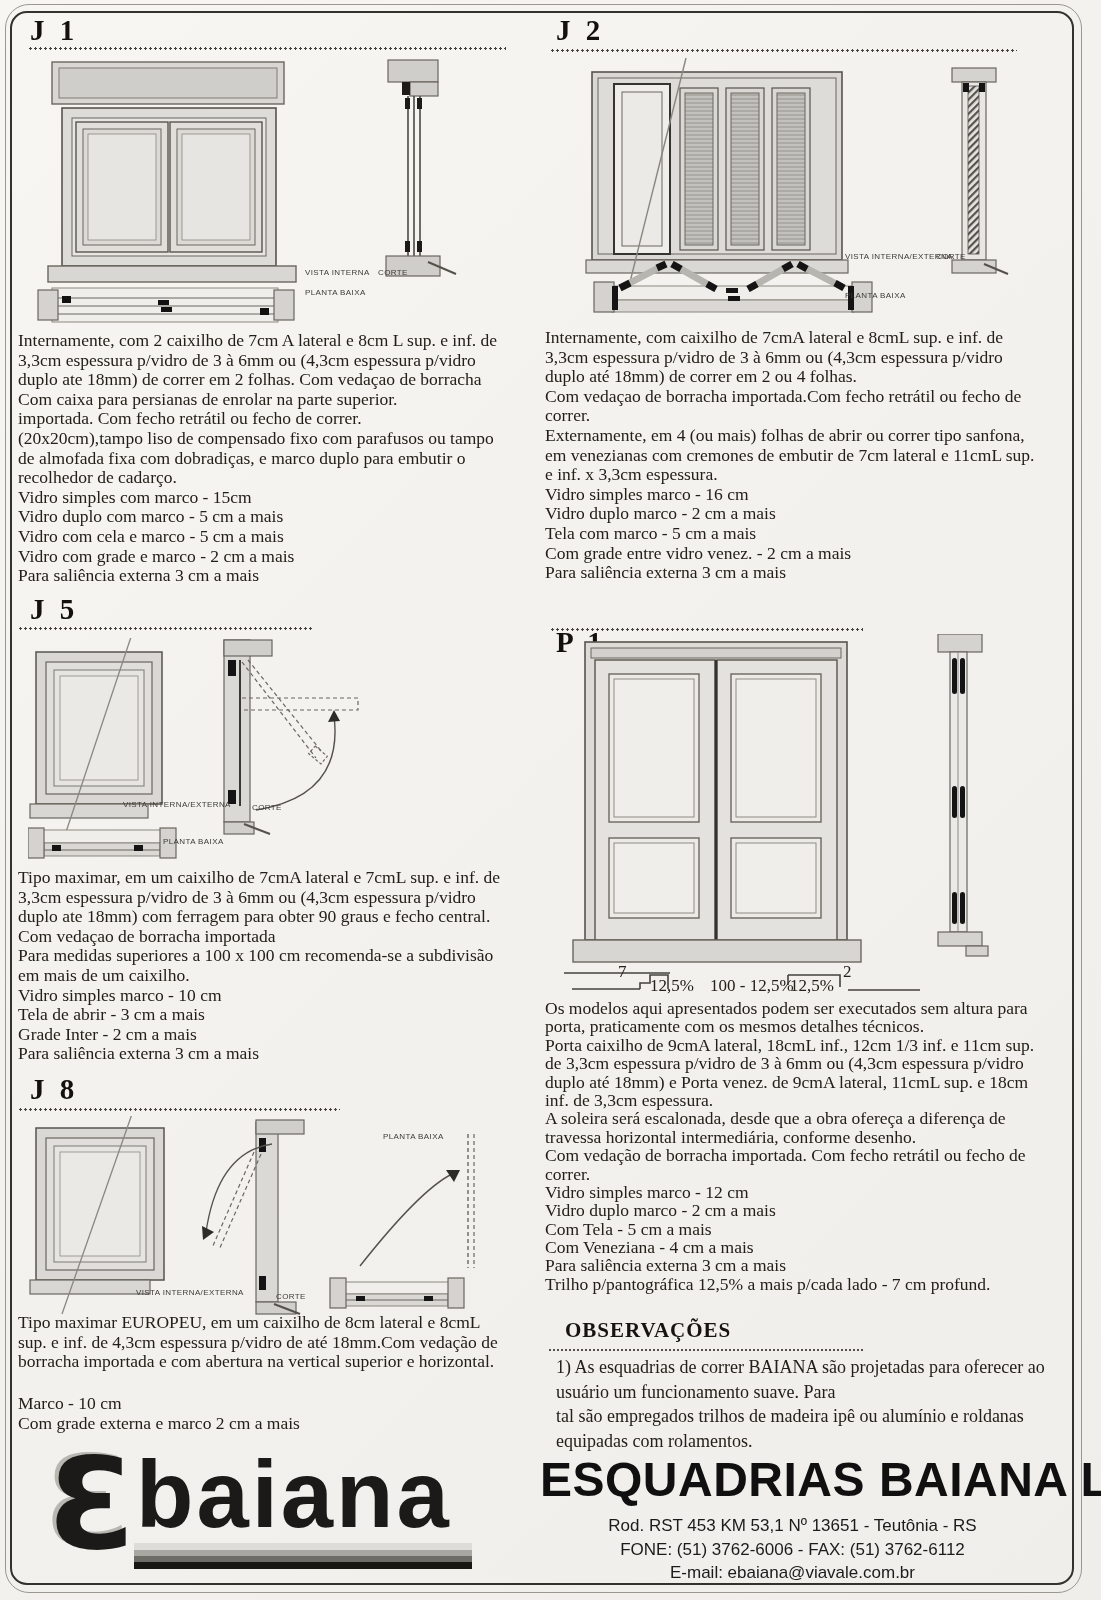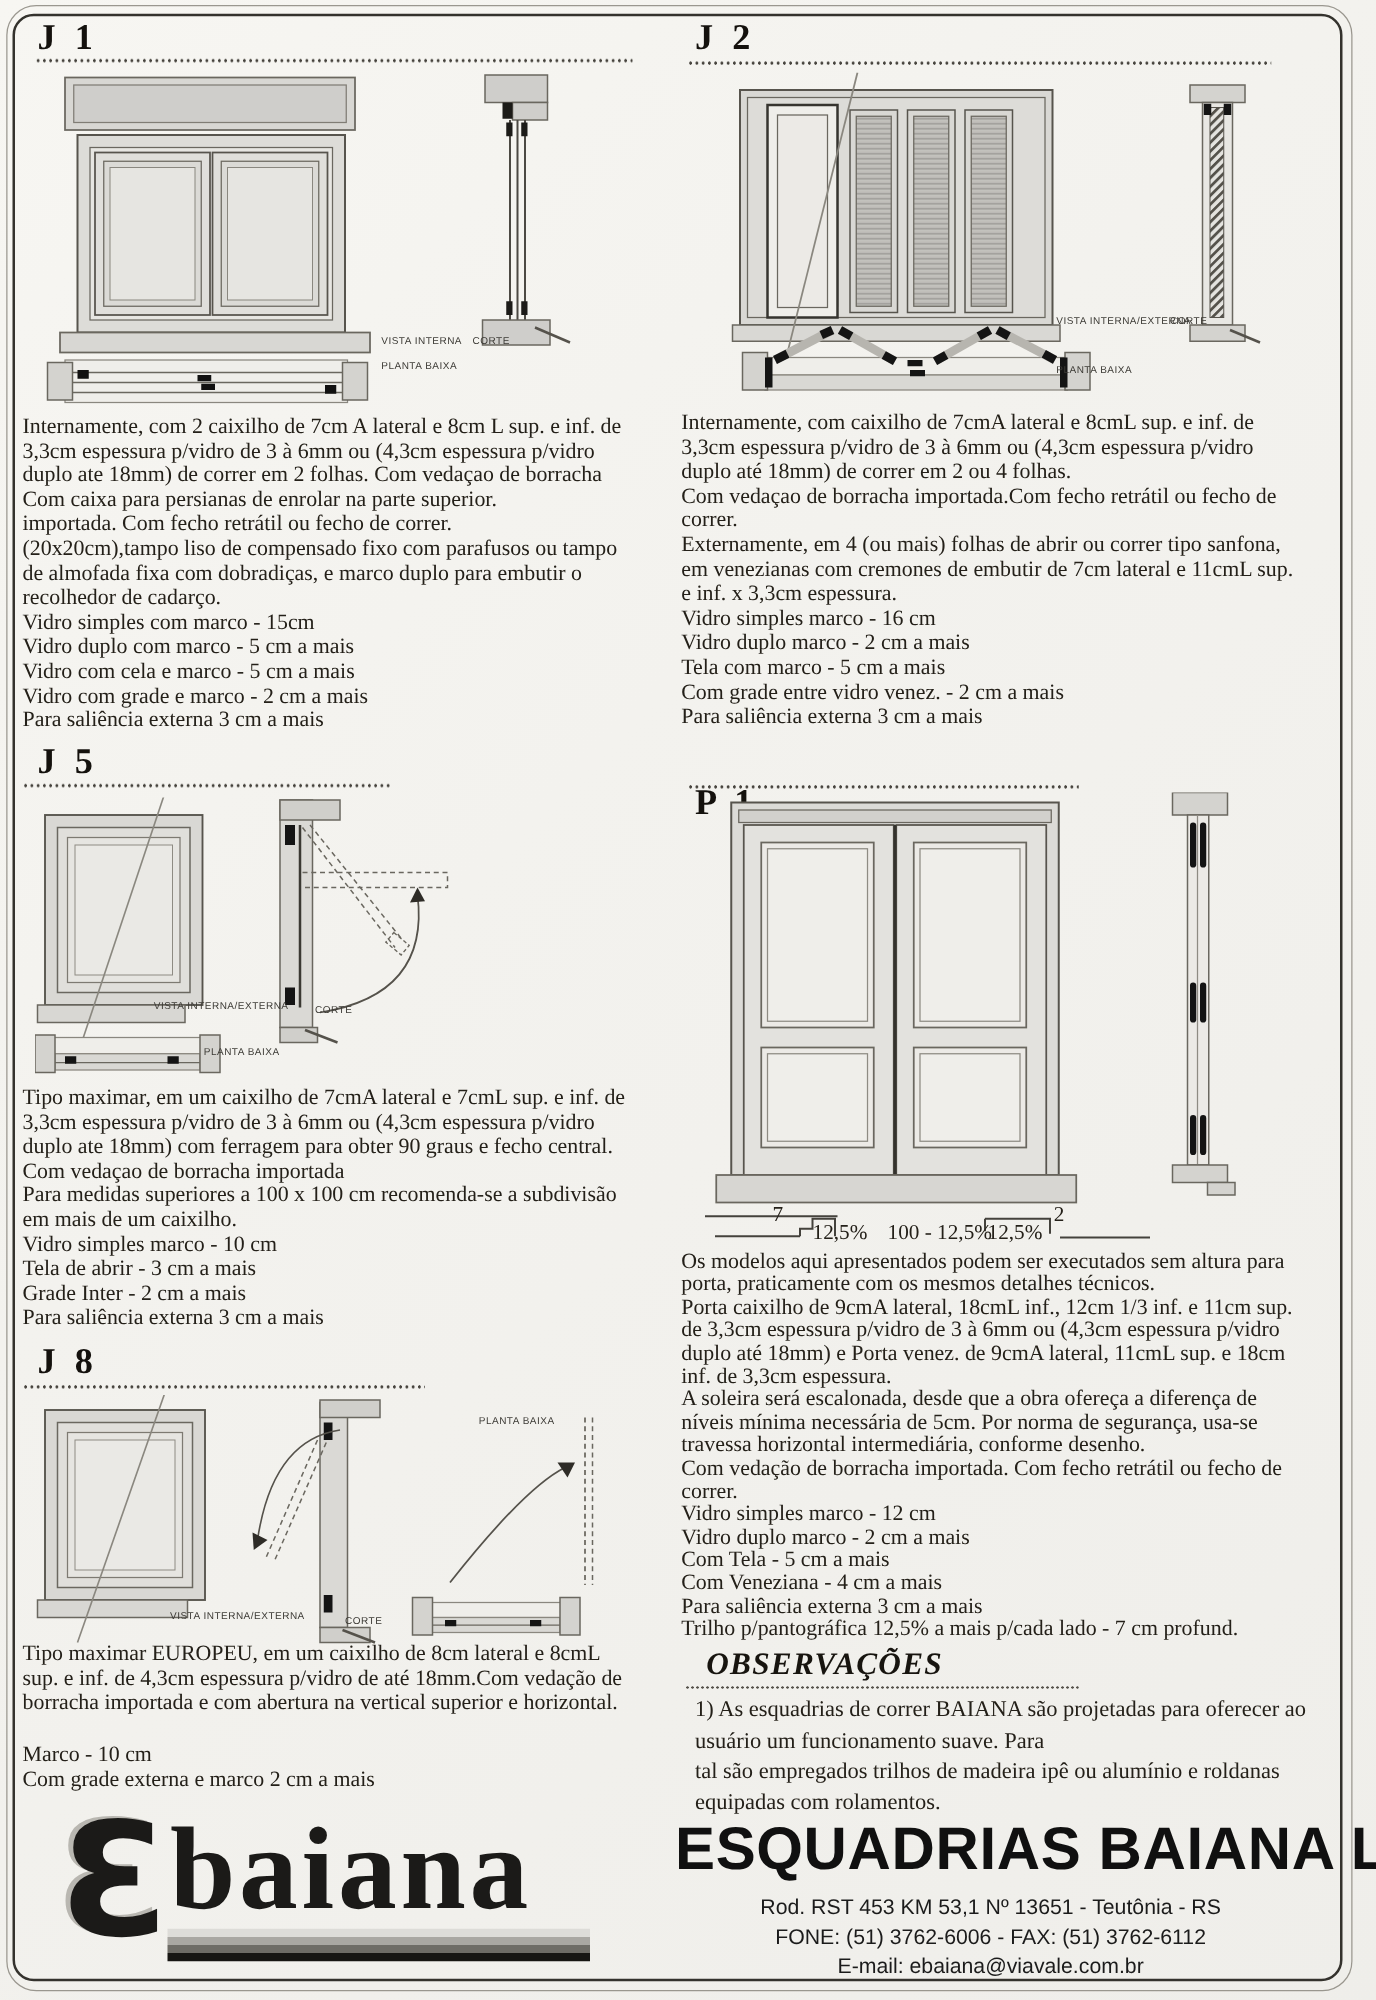--- a/index.html
+++ b/index.html
@@ -16,30 +16,30 @@
   .dotted{height:3px;background-image:radial-gradient(circle,#45423c 1.1px,transparent 1.4px);
         background-size:5px 3px;background-repeat:repeat-x;}
   .dotted-fine{height:2px;background-image:radial-gradient(circle,#55524b 0.9px,transparent 1.1px);
         background-size:4px 2px;background-repeat:repeat-x;}
   .textblock{font-size:17.5px;color:#242019;}
   .tline{white-space:nowrap;line-height:19.6px;height:19.6px;}
   .p1block .tline{line-height:18.4px;height:18.4px;}
   .dlabel{font-family:"Liberation Sans",sans-serif;font-size:8px;color:#3d3b36;
         letter-spacing:0.4px;white-space:nowrap;}
   .dim-num{font-size:17px;color:#242019;white-space:nowrap;}
-  .obs-title{font-weight:bold;font-style:italic;font-size:25px;color:#17140f;letter-spacing:1px;}
+  .obs-title{font-weight:bold;font-size:21px;color:#17140f;letter-spacing:1px;}
   .obs-line{font-size:18px;line-height:24.5px;height:24.5px;white-space:nowrap;color:#242019;}
   .medida-line{white-space:nowrap;font-size:17.5px;color:#242019;}
   .u{border-bottom:1.8px solid #26231d;padding:0 12px;}
   .company{left:540px;width:505px;text-align:center;font-family:"Liberation Sans",sans-serif;}
   .company-name{font-weight:bold;font-size:48px;color:#101010;letter-spacing:0.5px;white-space:nowrap;}
   .company-line{font-size:17px;color:#1b1b1b;white-space:nowrap;}
   .logo-e{font-family:"DejaVu Sans",sans-serif;font-weight:bold;font-size:126px;line-height:1;
         color:#1b1a18;text-shadow:-4px -2px 0 #b9b7b1;}
-  .logo-text{font-family:Liberation Serif, serif;font-weight:bold;font-size:94px;line-height:1;
+  .logo-text{font-family:Liberation Sans, sans-serif;font-weight:bold;font-size:94px;line-height:1;
         color:#1b1a18;letter-spacing:3px;}
   .logo-stripes{background:linear-gradient(#dddcd8 0 25%,#a9a7a2 25% 50%,#6e6c66 50% 75%,#171613 75% 100%);}
   svg{display:block;}
 </style>
 </head>
 <body>
 
 <div id="page">
   <div class="frame-outer"></div>
   <div class="frame-inner"></div>
@@ -346,21 +346,20 @@
   <span class="abs dim-num" style="left:843px;top:962px;">2</span>
 
   <div class="abs textblock p1block" style="left:545px;top:999px;width:515px;">
       <div class="tline">Os modelos aqui apresentados podem ser executados sem altura para</div>
       <div class="tline">porta, praticamente  com  os mesmos detalhes técnicos.</div>
       <div class="tline">Porta caixilho de 9cmA lateral, 18cmL inf., 12cm 1/3 inf. e 11cm sup.</div>
       <div class="tline">de 3,3cm espessura p/vidro de 3 à 6mm ou (4,3cm espessura p/vidro</div>
       <div class="tline">duplo até 18mm) e Porta venez. de 9cmA lateral, 11cmL sup. e 18cm</div>
       <div class="tline">inf. de 3,3cm espessura.</div>
       <div class="tline">A soleira será escalonada, desde que a obra ofereça a diferença de</div>
-      <div class="tline">níveis mínima necessária de 5cm. Por norma de segurança, usa-se</div>
       <div class="tline">travessa horizontal intermediária, conforme desenho.</div>
       <div class="tline">Com vedação de borracha importada. Com fecho retrátil ou fecho de</div>
       <div class="tline">correr.</div>
       <div class="tline">Vidro simples marco - 12 cm</div>
       <div class="tline">Vidro duplo marco - 2 cm a mais</div>
       <div class="tline">Com Tela - 5 cm a mais</div>
       <div class="tline">Com Veneziana - 4 cm a mais</div>
       <div class="tline">Para saliência externa 3 cm a mais</div>
       <div class="tline">Trilho p/pantográfica 12,5% a mais p/cada lado - 7 cm profund.</div>
     </div>

